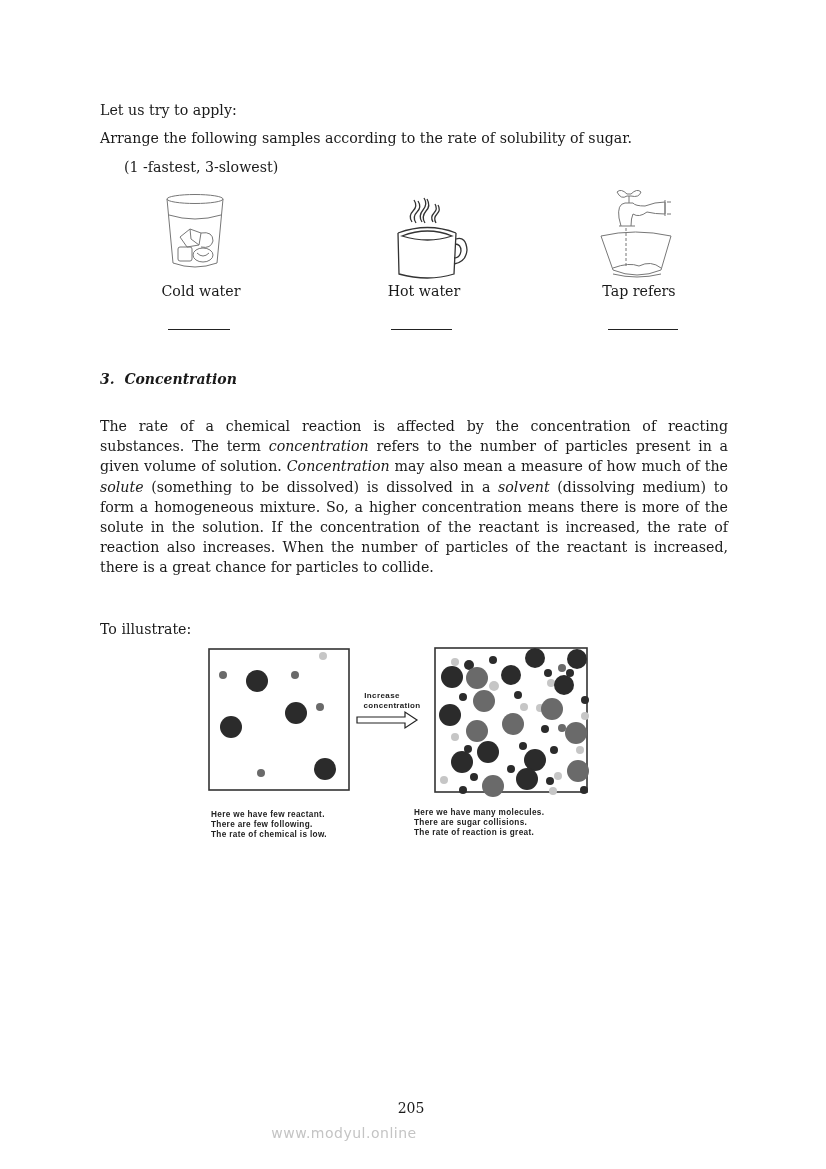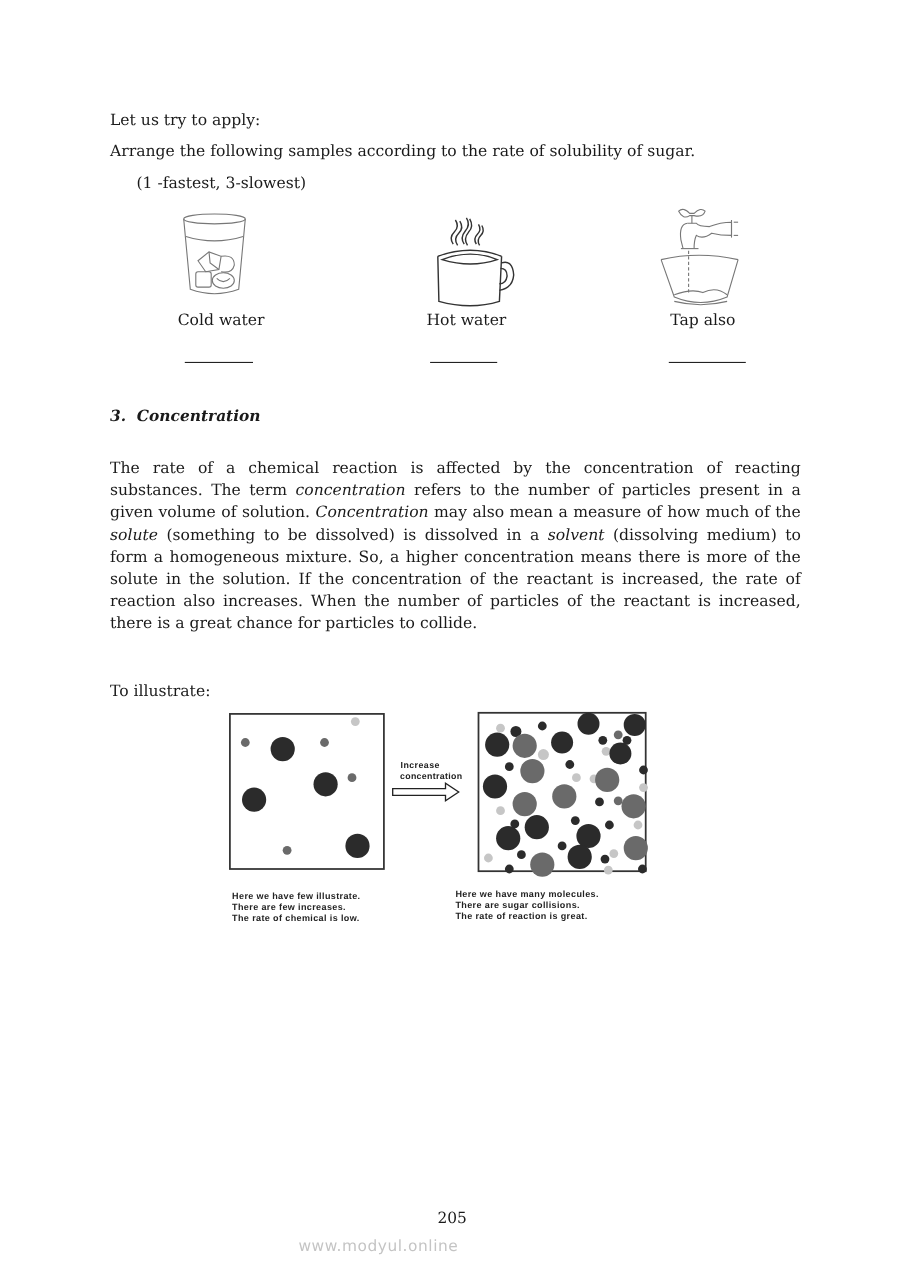--- a/index.html
+++ b/index.html
@@ -70,21 +70,21 @@
     <line x1="27" y1="40" x2="27" y2="80" stroke-dasharray="3 2"></line>
     <path d="M2 48 Q36 40 72 48"></path>
     <path d="M2 48 L14 82 Q38 92 62 82 L72 48"></path>
     <path d="M14 80 Q30 74 40 78 Q52 72 62 80"></path>
     <path d="M14 86 Q38 92 62 86"></path>
   </g>
 </svg>
 
 <div class="abs label" style="left:131px; top:283px;">Cold water</div>
 <div class="abs label" style="left:354px; top:283px;">Hot water</div>
-<div class="abs label" style="left:569px; top:283px;">Tap also</div>
+<div class="abs label" style="left:569px; top:283px;">Tap refers</div>
 
 <div class="abs blank" style="left:168px; top:329px; width:62px;"></div>
 <div class="abs blank" style="left:391px; top:329px; width:61px;"></div>
 <div class="abs blank" style="left:608px; top:329px; width:70px;"></div>
 
 <div class="abs txt heading" style="left:100px; top:369px;font-style:italic;">
   <span>3.</span>&nbsp;
   <span>Concentration</span>
 </div>
 
@@ -154,22 +154,22 @@
       <circle cx="258" cy="145" r="4" fill="#2b2b2b"></circle>
       <circle cx="288" cy="141" r="11" fill="#6a6a6a"></circle>
       <circle cx="322" cy="134" r="11" fill="#2b2b2b"></circle>
       <circle cx="345" cy="136" r="4" fill="#2b2b2b"></circle>
       <circle cx="348" cy="146" r="4" fill="#c6c6c6"></circle>
       <circle cx="379" cy="145" r="4" fill="#2b2b2b"></circle>
     </g>
 </svg>
 
 <div class="abs caption" style="left:211px; top:810px;">
-  <div>Here we have few illustrate.</div>
-  <div>There are few increases.</div>
+  <div>Here we have few reactant.</div>
+  <div>There are few following.</div>
   <div>The rate of chemical is low.</div>
 </div>
 <div class="abs caption" style="left:414px; top:808px;">
   <div>Here we have many molecules.</div>
   <div>There are sugar collisions.</div>
   <div>The rate of reaction is great.</div>
 </div>
 
 <div class="abs pagenum" style="left:0; width:822px; text-align:center; top:1100px;">205</div>
 <div class="abs watermark" style="left:0; width:688px; text-align:center; top:1125px;">www.modyul.online</div>

